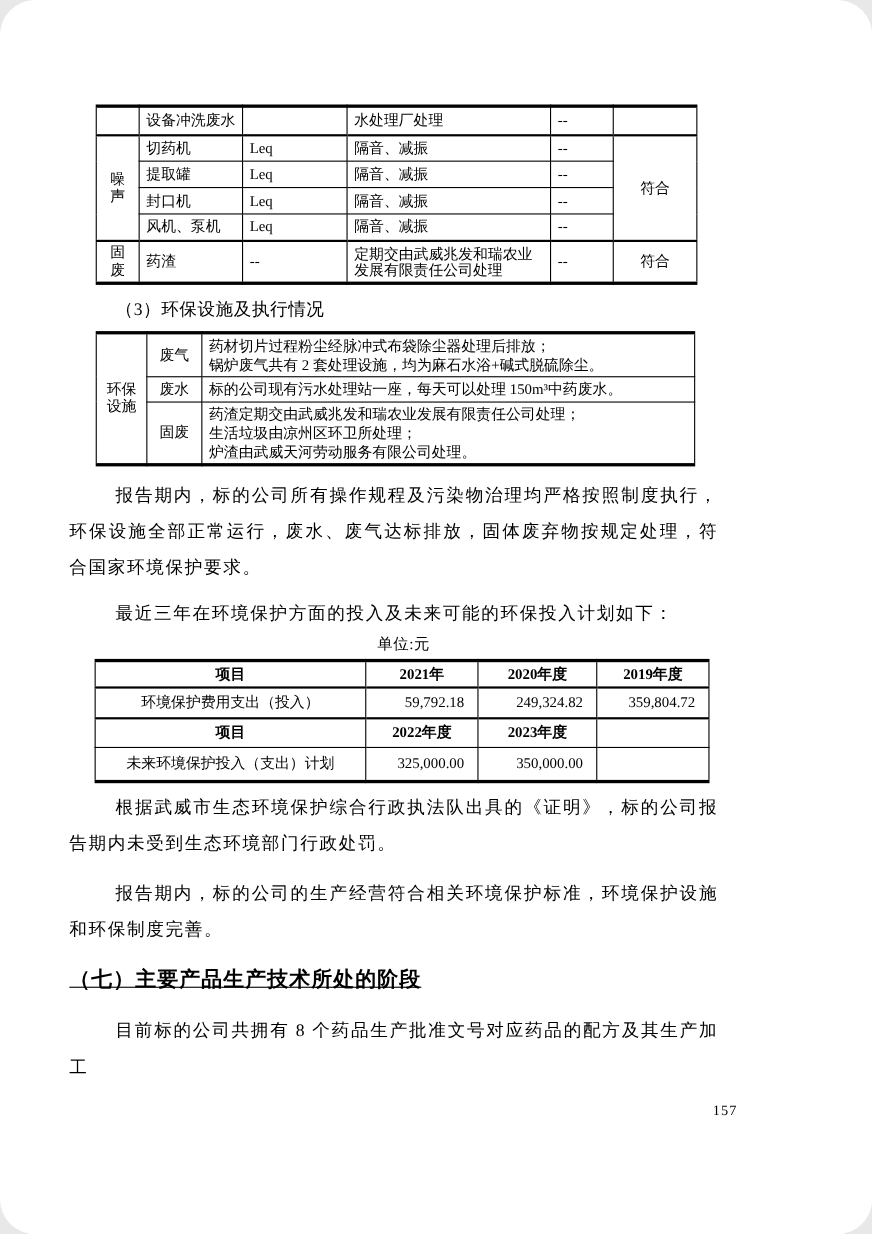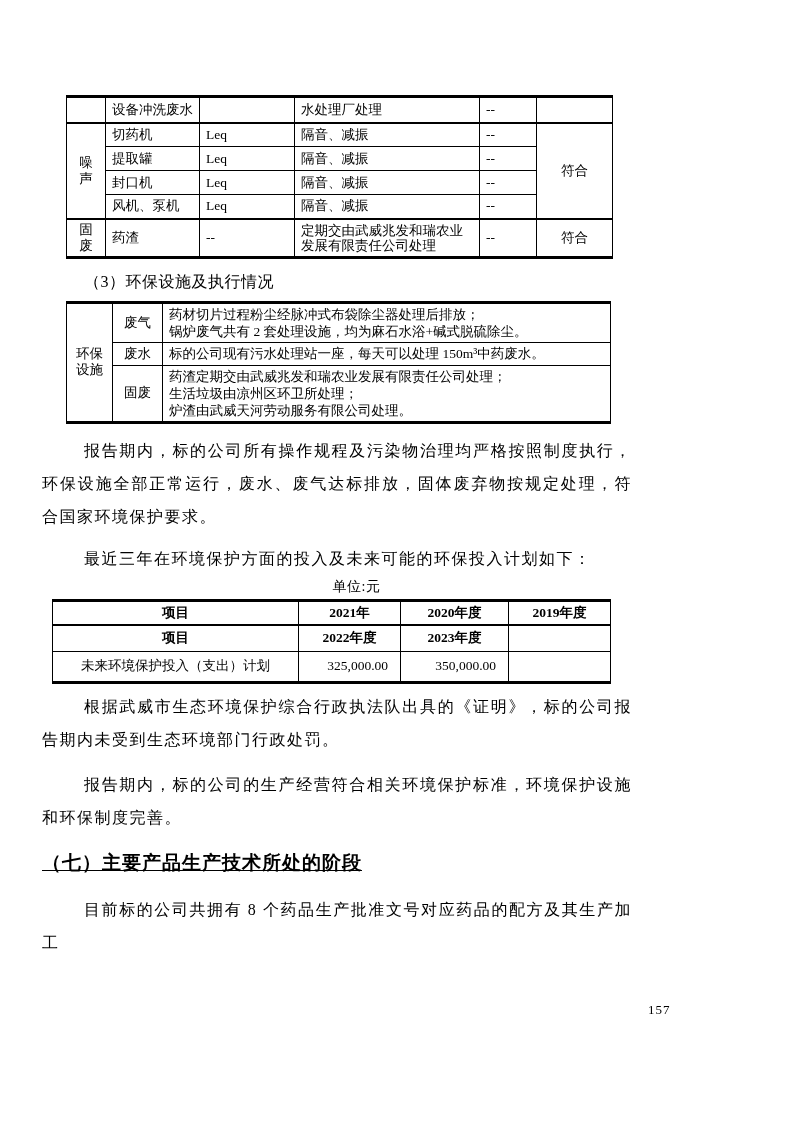--- a/index.html
+++ b/index.html
@@ -1,19 +1,19 @@
 <!DOCTYPE html>
 <html><head>
 <meta charset="utf-8">
 <style>
   * { margin:0; padding:0; box-sizing:border-box; }
   html,body { background:#e8e8e8; }
   body { width:793px; height:1122px; position:relative;
          font-family:"Liberation Serif","DejaVu Serif",serif; color:#000; }
-  .sheet { position:absolute; inset:0; background:#ffffff; padding:95px 100px 0 42px; }
+  .sheet { position:absolute; inset:0; background:#ffffff; padding:95px 100px 0 63px;border-radius:32px; }
 
   
   table.doc { border-collapse:collapse; table-layout:fixed;
               border-top:3px solid #000; border-bottom:3px solid #000;
               font-size:13.5px; line-height:16px; }
   table.doc td { border:1px solid #000; vertical-align:middle;
                  padding:2px 6px; overflow:hidden; }
   td.c-center { text-align:center; padding:2px 2px; }
   td.c-left   { text-align:left; }
 
@@ -34,21 +34,21 @@
   .t2 td.desc { line-height:17px; }
 
   
   .para { font-size:16px; line-height:33px; letter-spacing:1.5px;
           text-align:justify; text-indent:42px; width:590px; }
   .p1 { margin-top:10px; }
 
   
   .unit { font-size:14px; line-height:18px; text-align:center;
           padding-right:22px; margin-top:3px; letter-spacing:.5px; }
-  .t3 { width:558px; margin-left:10px; margin-top:3px; }
+  .t3 { width:558px; margin-left:23px; margin-top:3px; }
   .t3 td { border:1px solid #000; }
   .t3 tr.hd td { font-weight:bold; text-align:center; }
   .t3 tr.hd1 { height:25px; } .t3 tr.d1 { height:28px; }
   .t3 tr.hd2 { height:26px; } .t3 tr.d2 { height:31px; }
   .t3 td.num { text-align:right; padding-right:12px; }
   .t3 tr.d1 td, .t3 tr.hd2 td { border-top:2px solid #000; }
 
   
   .bighead { font-family:"Liberation Sans","DejaVu Sans",sans-serif;
              font-weight:bold; font-size:19px; line-height:28px;
@@ -169,20 +169,26 @@
         <col style="width:108px">
         <col style="width:102px">
     </colgroup>
     <tbody>
       <tr class="hd hd1">
         <td>项目</td>
         <td>2021年</td>
         <td>2020年度</td>
         <td>2019年度</td>
       </tr>
+      <tr class="d1">
+        <td class="c-center">环境保护费用支出（投入）</td>
+        <td class="num">59,792.18</td>
+        <td class="num">249,324.82</td>
+        <td class="num">359,804.72</td>
+      </tr>
       <tr class="hd hd2">
         <td>项目</td>
         <td>2022年度</td>
         <td>2023年度</td>
         <td></td>
       </tr>
       <tr class="d2">
         <td class="c-center">未来环境保护投入（支出）计划</td>
         <td class="num">325,000.00</td>
         <td class="num">350,000.00</td>

